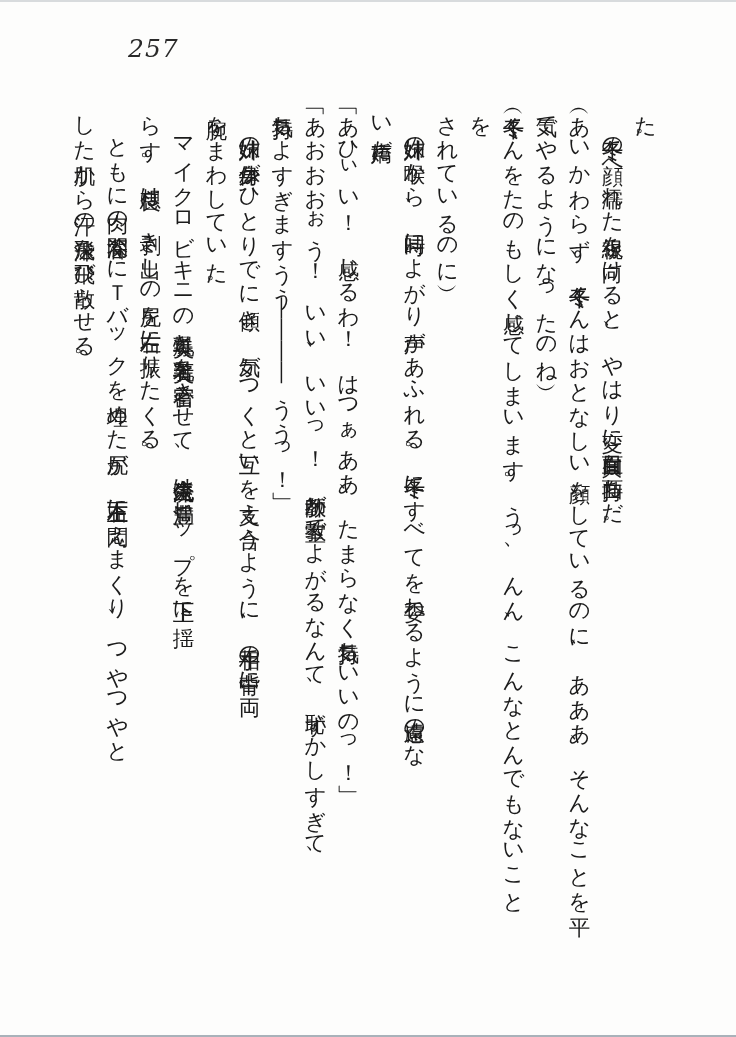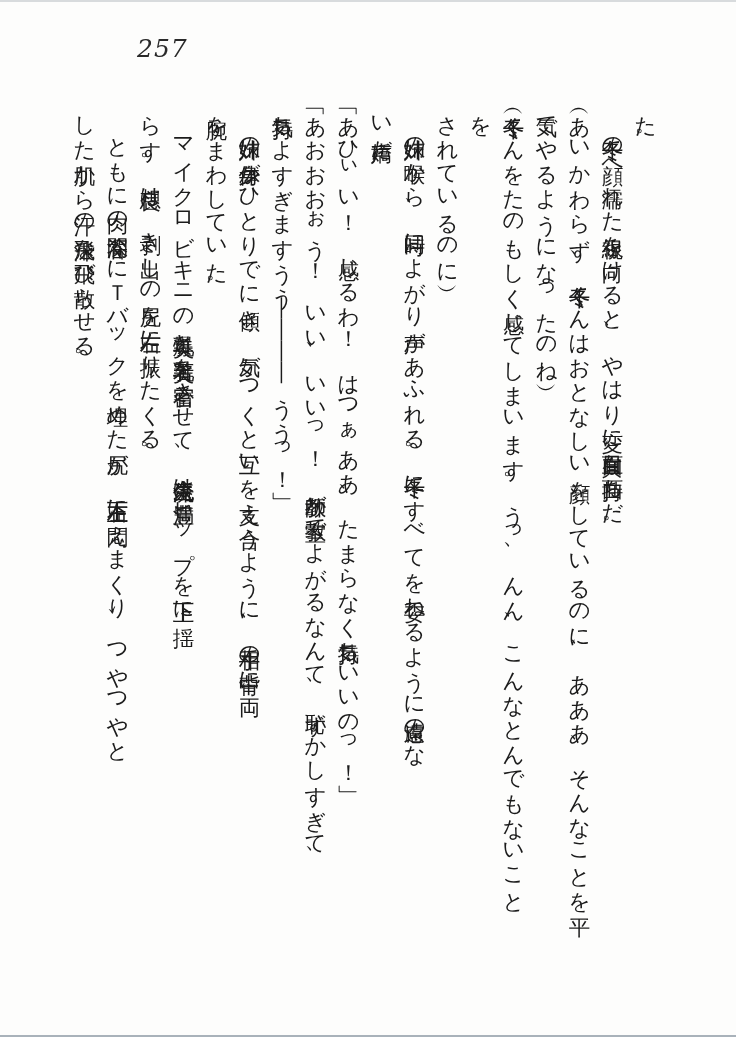--- a/index.html
+++ b/index.html
@@ -14,21 +14,21 @@
     box-sizing: border-box;
     background: #fdfdfc;
     border-top: 2px solid #d8dbdd;
     border-bottom: 2px solid #a9b2ba;
     overflow: hidden;
     font-family: "DejaVu Serif", "Liberation Serif", serif;
     color: #1b1b1b;
   }
   .page-number {
     position: absolute;
-    left: 137px;
+    left: 128px;
     top: 32px;
     font-size: 25px;
     font-style: italic;
     letter-spacing: 1px;
     color: #2a2a2a;
   }
   .text-block {
     position: absolute;
     top: 99px;
     right: 74px;

